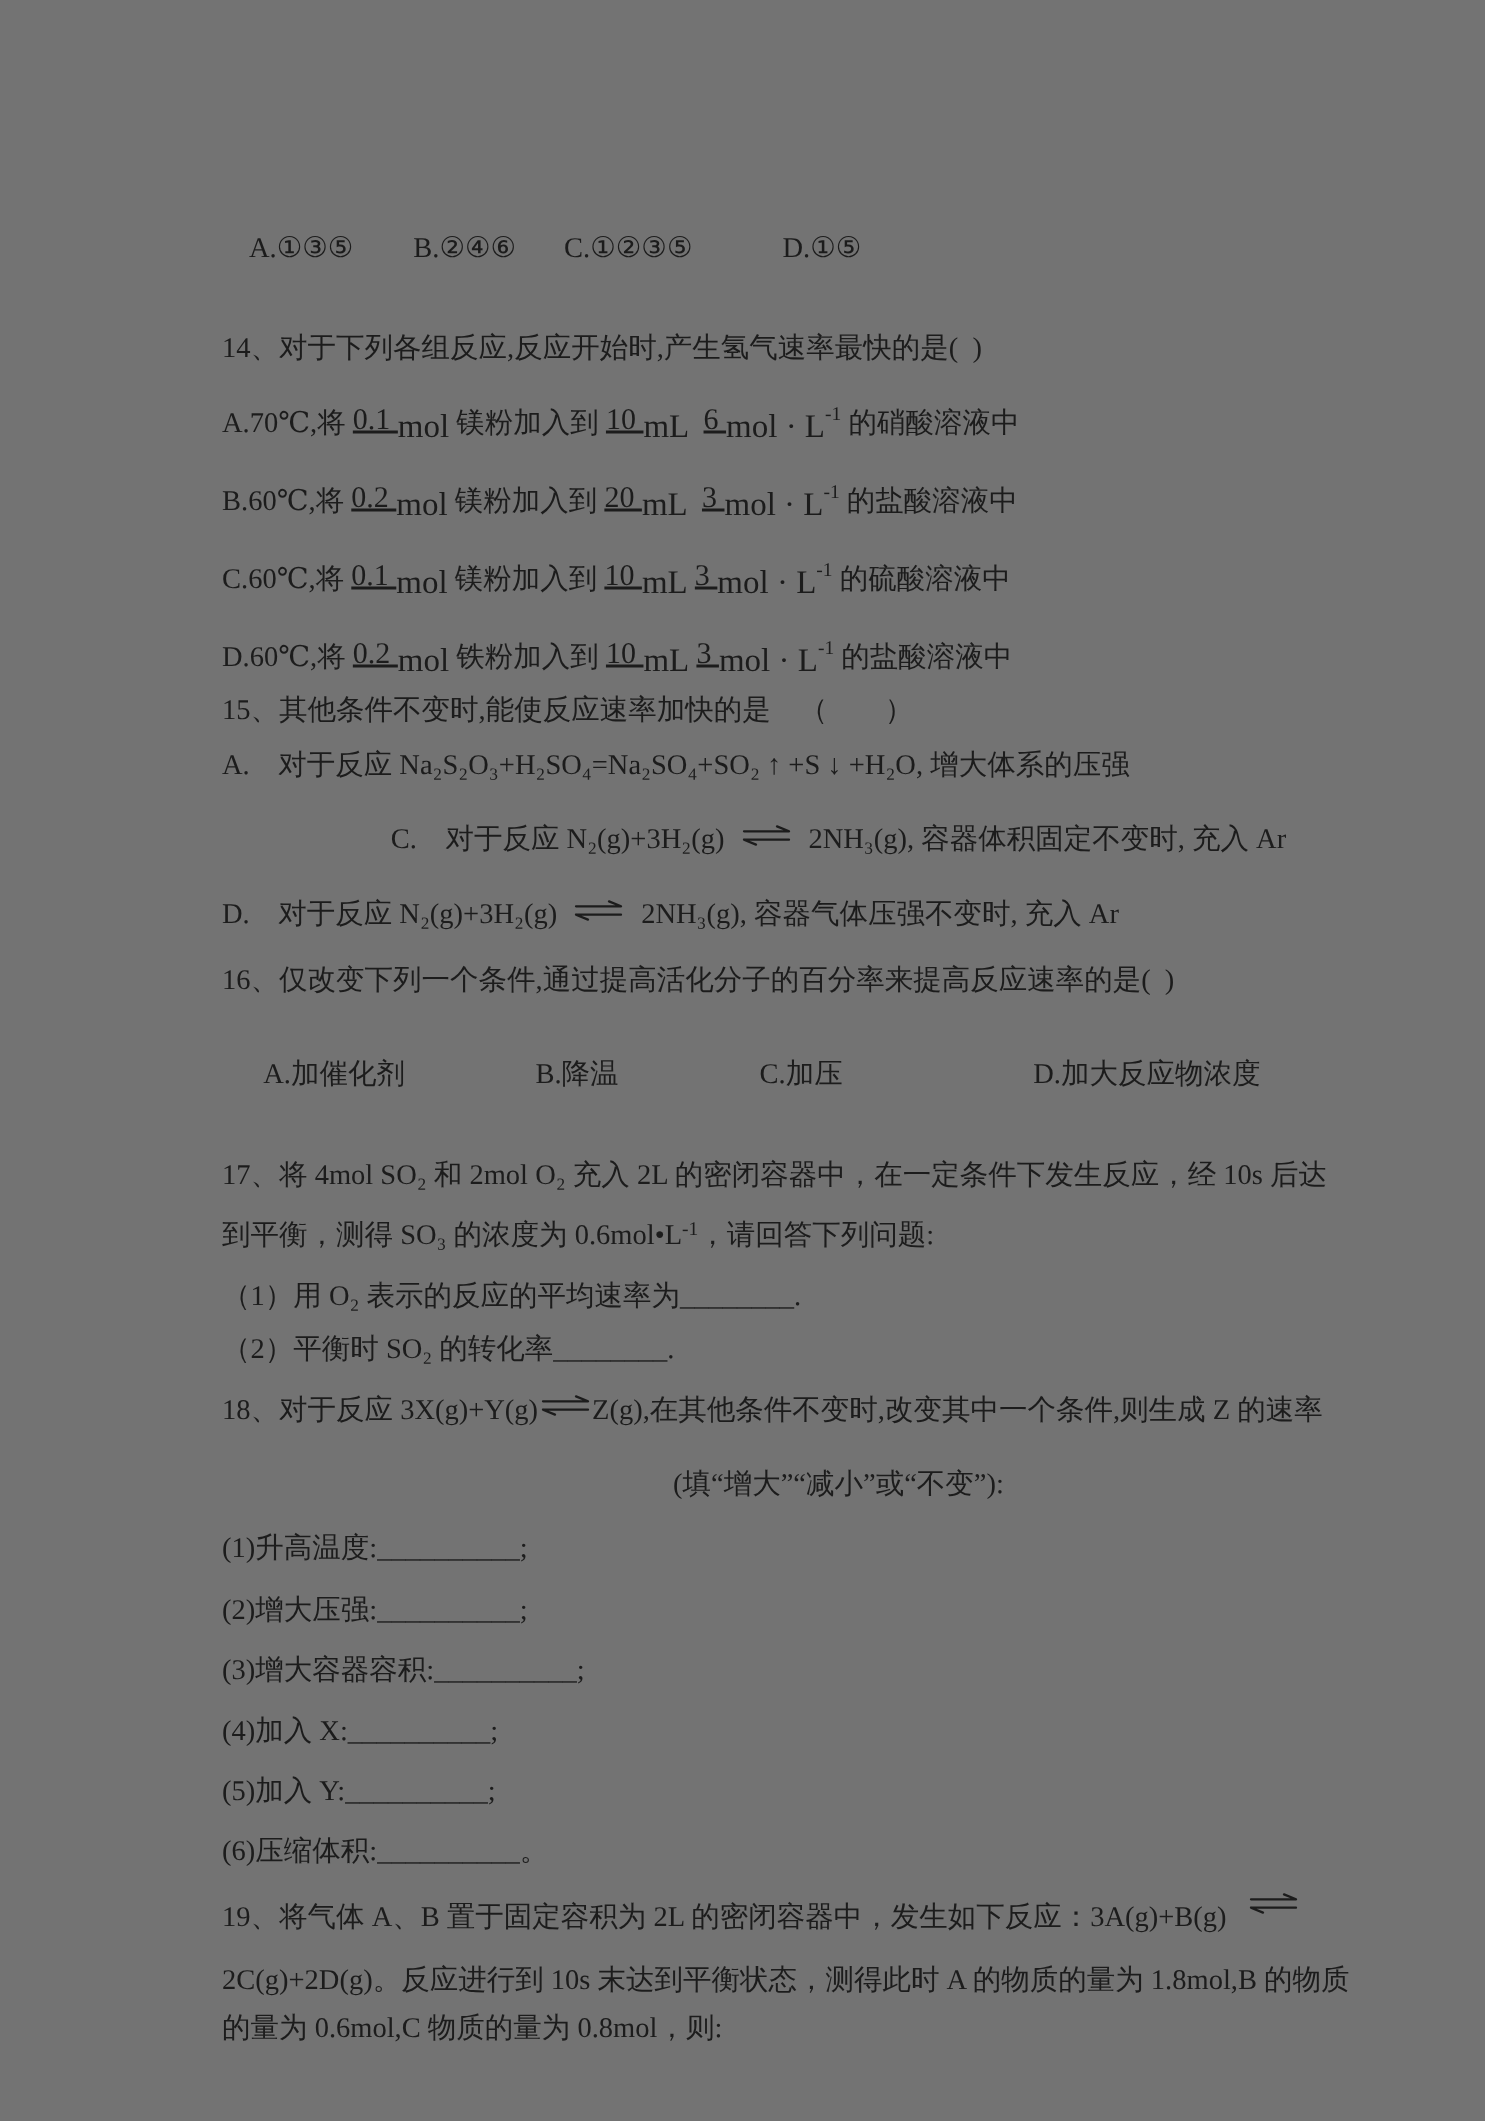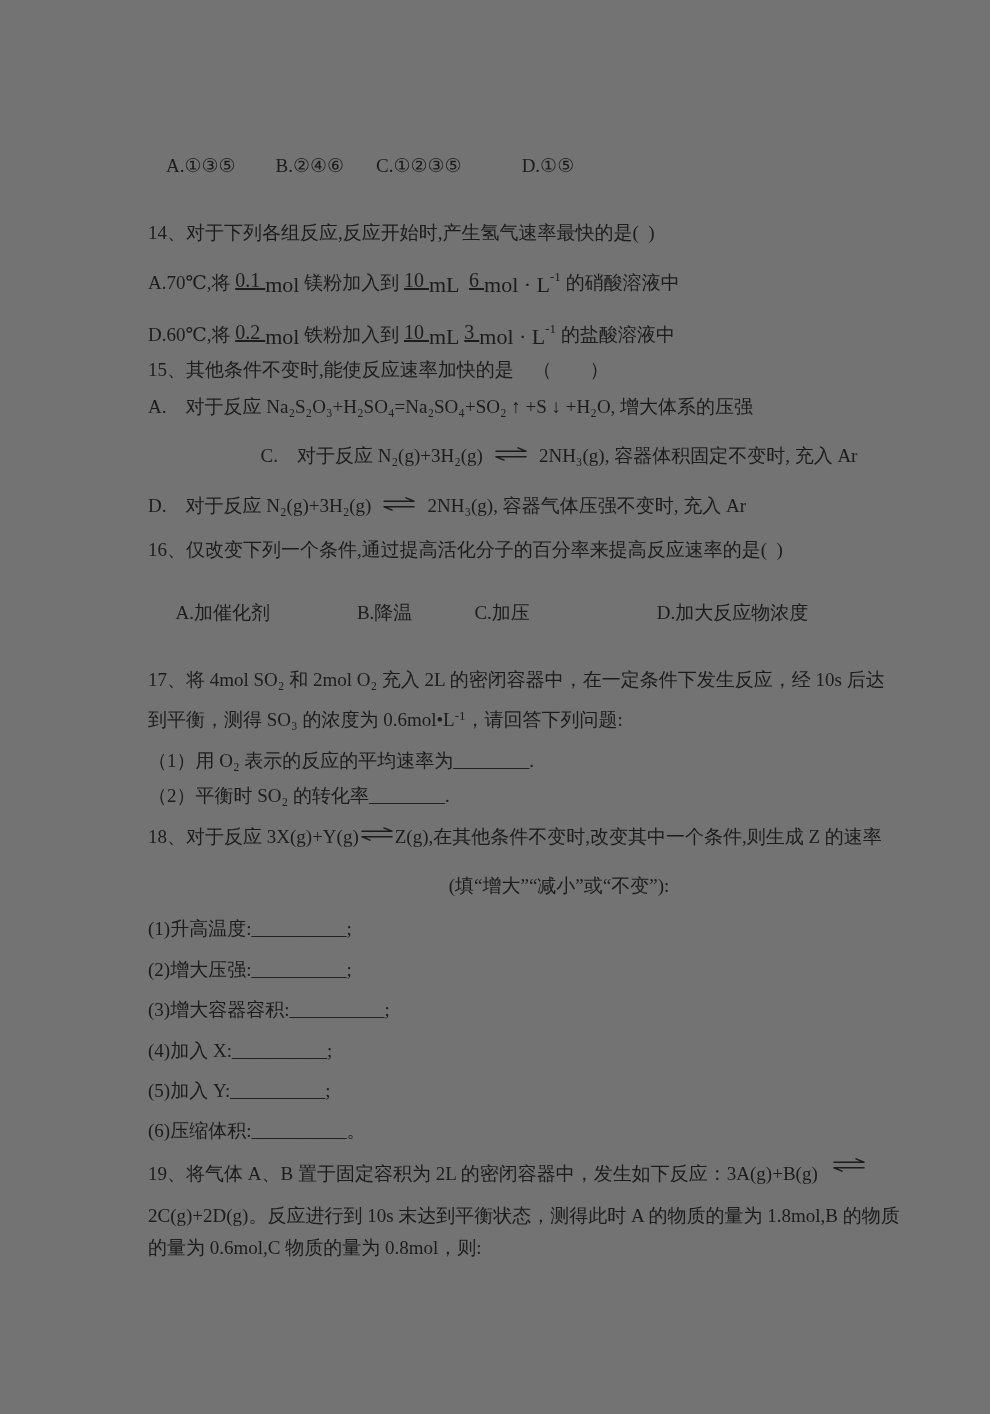--- a/index.html
+++ b/index.html
@@ -30,21 +30,21 @@
   
   .eq-arrow { display: inline-block; margin: 0 11px; vertical-align: 1px; color: #1c1c1c; }
   .eq-arrow svg { display: block; width: 34px; height: 14px; }
   .eq-arrow.tight { margin: 0 1px; vertical-align: 2px; }
   .eq-arrow.raised { margin: 0 0 0 14px; vertical-align: 8px; }
   
   .ans-a { margin-right: 40px; }
   .ans-b { margin-right: 32px; }
   .ans-c { margin-right: 60px; }
   .q16-a { margin-right: 87px; }
-  .q16-b { margin-right: 62px; font-family: Liberation Serif, serif; }
+  .q16-b { margin-right: 94px; font-family: Liberation Serif, serif; }
   .q16-c { margin-right: 127px; }
   
   .mt6  { margin-top: 6px; }
   .mt9  { margin-top: 9px; }
   .mt10 { margin-top: 23px; text-align: center; }
   .mt11 { margin-top: 11px; }
   .mt14 { margin-top: 14px; }
   .mt15 { margin-top: 15px; }
   .mt16 { margin-top: 16px; }
   .mt17 { margin-top: 17px; }
@@ -58,20 +58,22 @@
 
 <div class="page">
 
   <div class="line">
     <span class="ans-a">A.①③⑤</span><span class="ans-b">B.②④⑥</span><span class="ans-c">C.①②③⑤</span><span>D.①⑤</span>
   </div>
 
   <div>
     <div class="line mt15">14、对于下列各组反应,反应开始时,产生氢气速率最快的是(  )</div>
     <div class="line mt24"><span>A.70℃,将 </span><span class="num">0.1 </span><span class="unit">mol</span><span> 镁粉加入到 </span><span class="num">10 </span><span class="unit">mL</span><span>  </span><span class="num">6 </span><span class="unit">mol · L</span><span class="usup">-1</span><span> 的硝酸溶液中</span></div>
+    <div class="line mt26"><span>B.60℃,将 </span><span class="num">0.2 </span><span class="unit">mol</span><span> 镁粉加入到 </span><span class="num">20 </span><span class="unit">mL</span><span>  </span><span class="num">3 </span><span class="unit">mol · L</span><span class="usup">-1</span><span> 的盐酸溶液中</span></div>
+    <div class="line mt26"><span>C.60℃,将 </span><span class="num">0.1 </span><span class="unit">mol</span><span> 镁粉加入到 </span><span class="num">10 </span><span class="unit">mL</span><span> </span><span class="num">3 </span><span class="unit">mol · L</span><span class="usup">-1</span><span> 的硫酸溶液中</span></div>
     <div class="line mt26"><span>D.60℃,将 </span><span class="num">0.2 </span><span class="unit">mol</span><span> 铁粉加入到 </span><span class="num">10 </span><span class="unit">mL</span><span> </span><span class="num">3 </span><span class="unit">mol · L</span><span class="usup">-1</span><span> 的盐酸溶液中</span></div>
   </div>
 
   <div>
     <div class="line mt9">15、其他条件不变时,能使反应速率加快的是　（　　）</div>
     <div class="line mt11">A.　对于反应 Na₂S₂O₃+H₂SO₄=Na₂SO₄+SO₂ ↑ +S ↓ +H₂O, 增大体系的压强</div>
     <div class="line mt23"><span>C.　对于反应 N₂(g)+3H₂(g)</span><span class="eq-arrow"><svg viewBox="0 0 34 14" xmlns="http://www.w3.org/2000/svg">
             <path d="M2 4.2 H32 M32 4.2 L24 0.9 M32 9.8 H2 M2 9.8 L10 13.1" fill="none" stroke="currentColor" stroke-width="1.5" stroke-linecap="round"></path>
           </svg></span><span>2NH₃(g), 容器体积固定不变时, 充入 Ar</span></div>
     <div class="line mt24"><span>D.　对于反应 N₂(g)+3H₂(g)</span><span class="eq-arrow"><svg viewBox="0 0 34 14" xmlns="http://www.w3.org/2000/svg">

